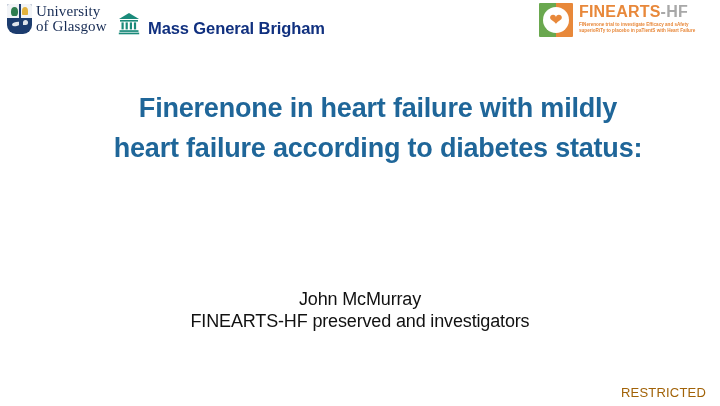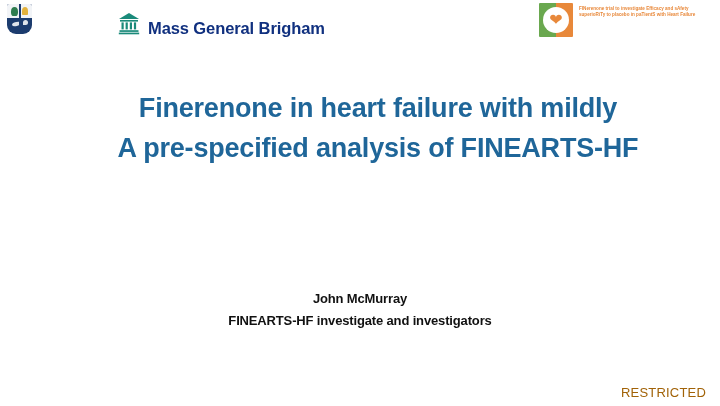--- a/index.html
+++ b/index.html
@@ -201,22 +201,22 @@
   .author-block {
     position: absolute;
     left: 50%;
     top: 288px;
     width: 620px;
     margin-left: -310px;
     text-align: center;
   }
   .author-line {
     color: #111111;
-    font-size: 13px;
-    font-weight: bold;
+    font-size: 18px;
+    font-weight: normal;
     line-height: 22px;
     letter-spacing: -0.15px;
     white-space: nowrap;
   }
 
   
   .restricted {
     position: absolute;
     right: 14px;
     bottom: 6px;
@@ -234,20 +234,24 @@
 
     <div class="uofg">
       <div class="uofg-crest">
         <div class="q q1"></div>
         <div class="q q2"></div>
         <div class="tree"></div>
         <div class="bell"></div>
         <div class="fish"></div>
         <div class="bird"></div>
         <div class="pale"></div>
+      </div>
+      <div class="uofg-text">
+        <div class="l1">University</div>
+        <div class="l2">of Glasgow</div>
       </div>
     </div>
 
     <div class="mgb">
       <div class="mgb-mark">
         <svg width="24" height="24" viewBox="0 0 24 24" aria-hidden="true">
           <polygon points="12,2 22,8 2,8" fill="#1a8a7a"></polygon>
           <rect x="3" y="9" width="18" height="1.6" fill="#1a8a7a"></rect>
           <rect x="4.5" y="11.4" width="2.2" height="7" fill="#1a8a7a"></rect>
           <rect x="8.6" y="11.4" width="2.2" height="7" fill="#1a8a7a"></rect>
@@ -261,30 +265,33 @@
     </div>
 
     <div class="fineart">
       <div class="fa-mark">
         <div class="half-l"></div>
         <div class="half-r"></div>
         <div class="ring"></div>
         <div class="heart">❤</div>
       </div>
       <div class="fa-text">
+        <div class="fa-title">
+          <span class="orange">FINEARTS</span><span class="grey">-HF</span>
+        </div>
         <div class="fa-sub">FINerenone trial to investigate Efficacy and sAfety superioRiTy to placebo in paTientS with Heart Failure</div>
       </div>
     </div>
   </div>
 
   <div class="title-block">
     <div class="title-line">Finerenone in heart failure with mildly</div>
-    <div class="title-line">A pre-specified analysis of FINEARTS-HF</div>
+    <div class="title-line">heart failure according to diabetes status:</div>
   </div>
 
   <div class="author-block">
     <div class="author-line">John McMurray</div>
-    <div class="author-line">FINEARTS-HF investigate and investigators</div>
+    <div class="author-line">FINEARTS-HF preserved and investigators</div>
   </div>
 
   <div class="restricted">RESTRICTED</div>
 
 </div>
 
 </body></html>

